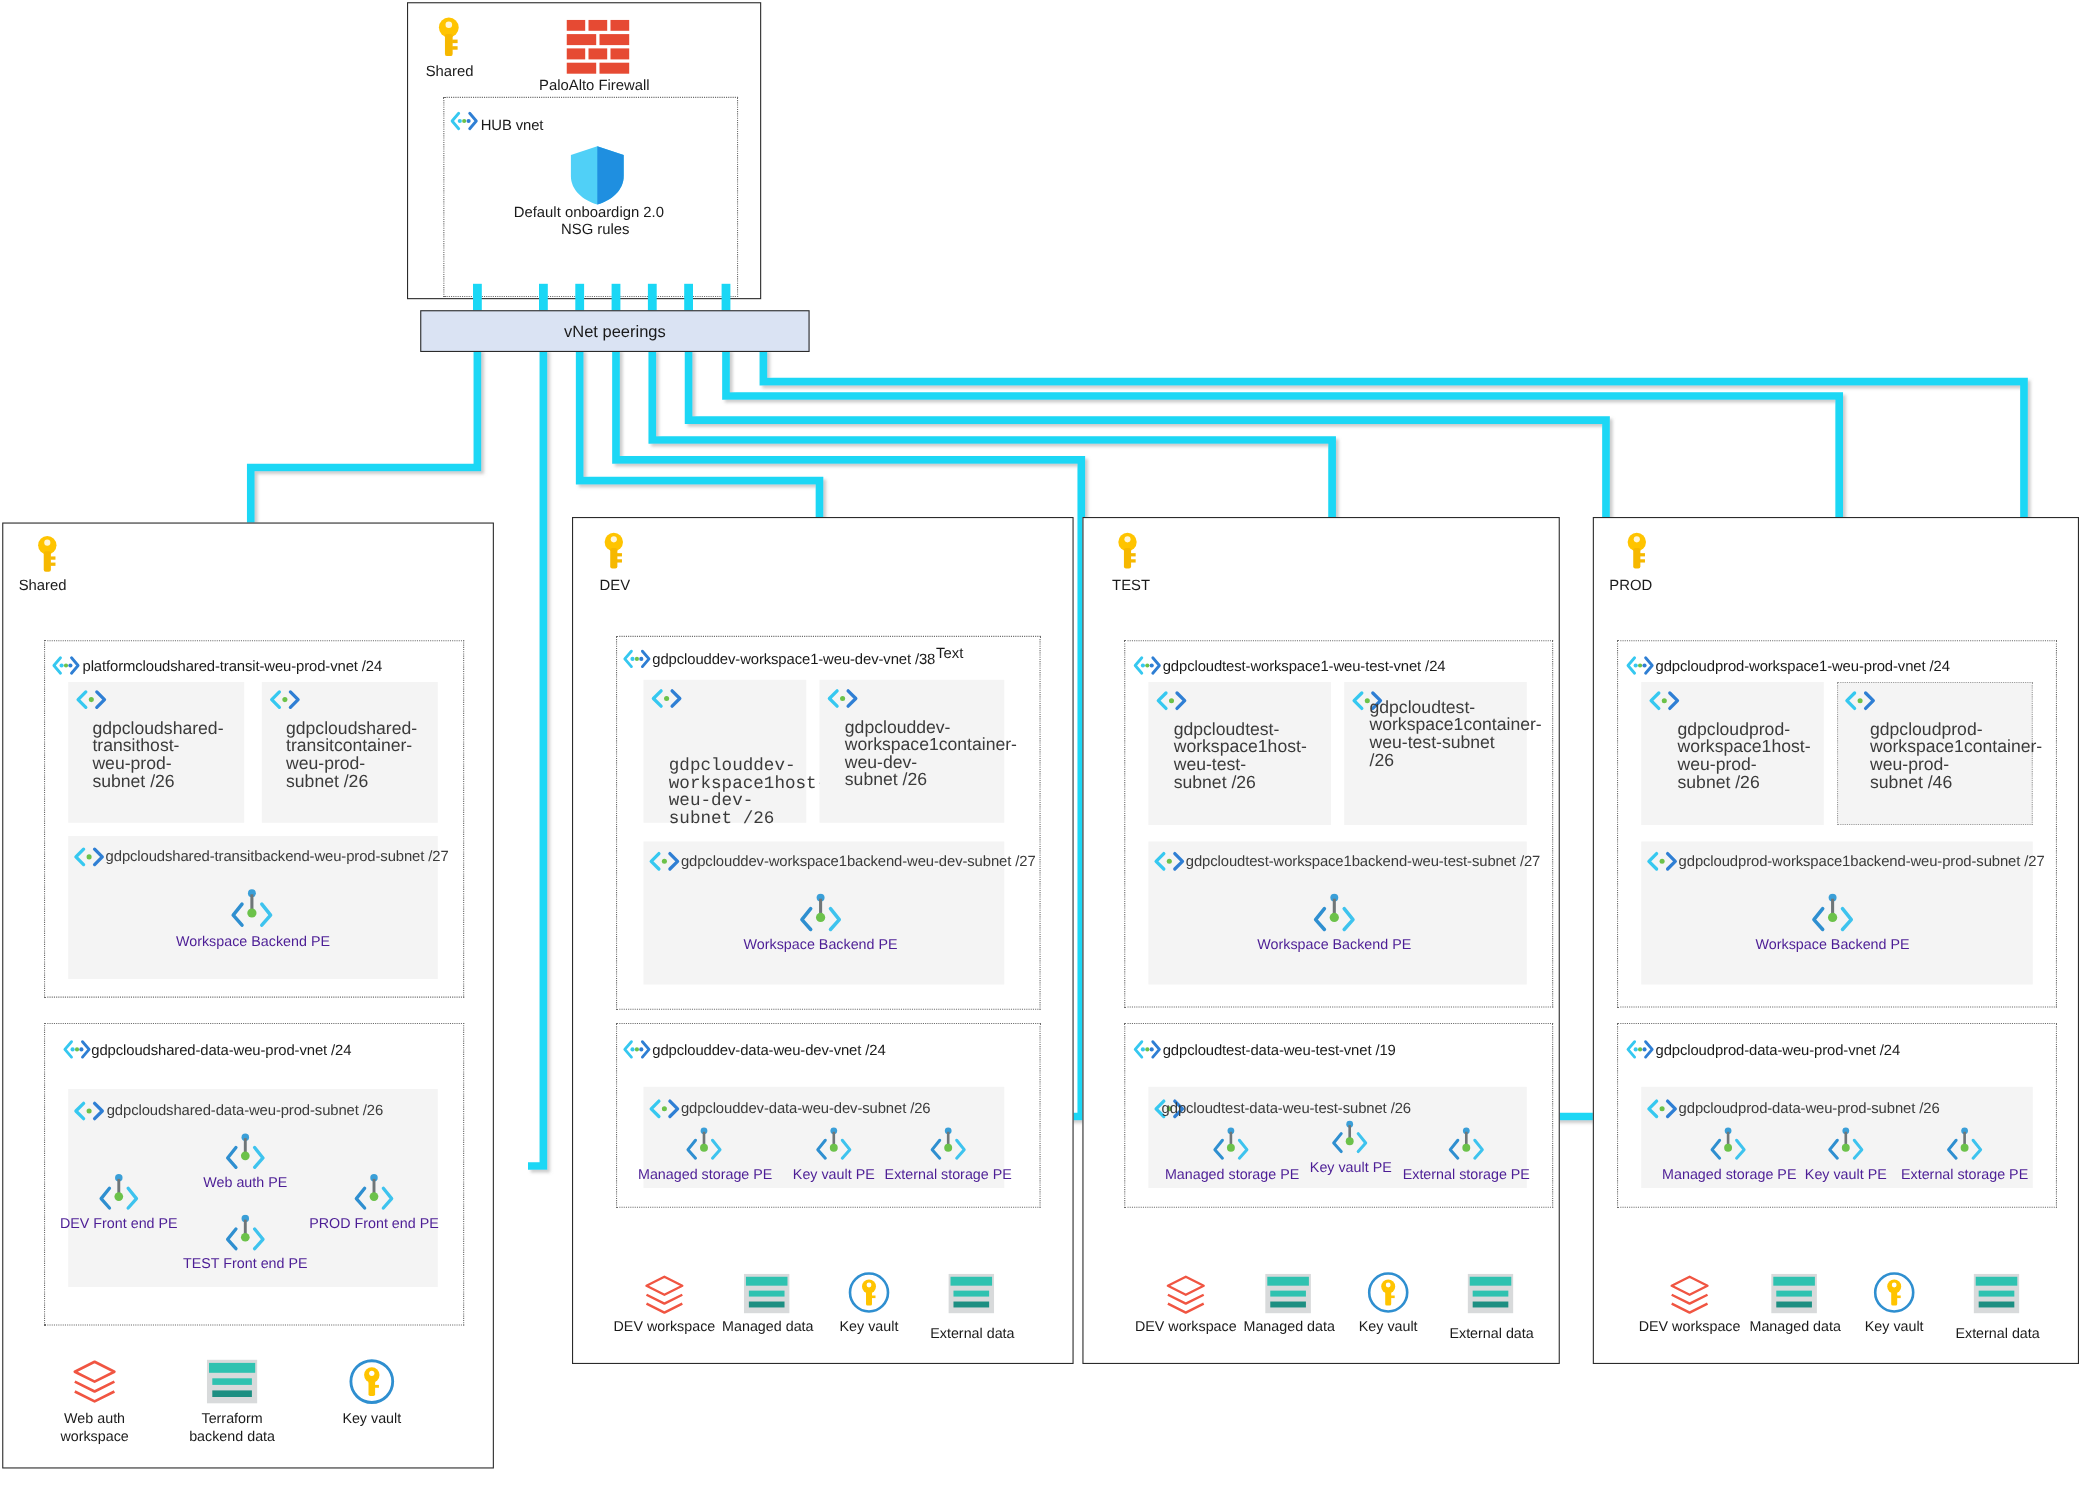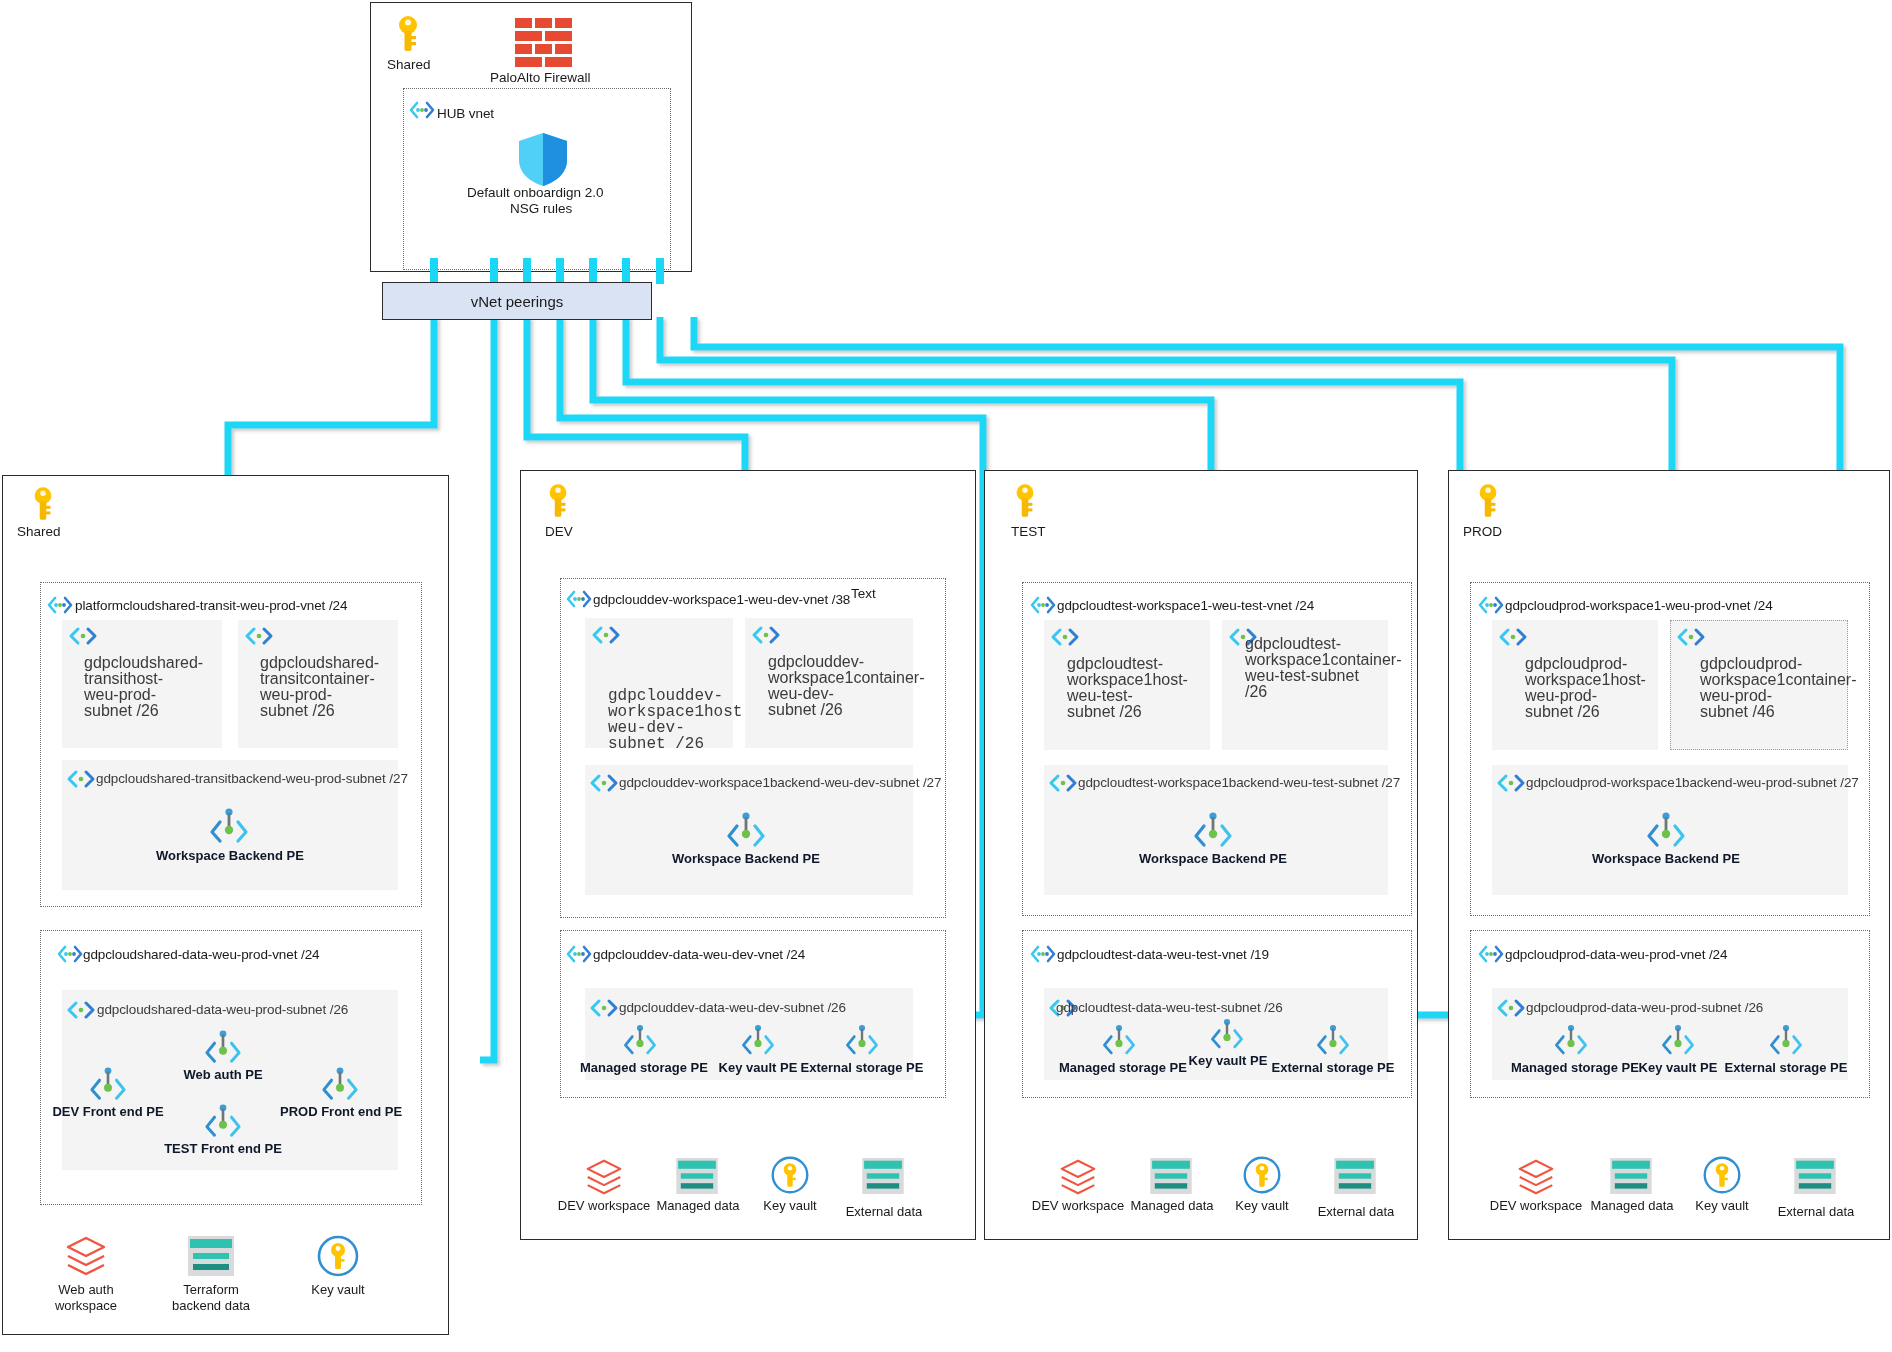--- a/index.html
+++ b/index.html
@@ -11,21 +11,21 @@
   
   .sub-box{position:absolute;border:1.5px solid #2b2b2b;background:#ffffff;box-sizing:border-box;}
   .vnet-box{position:absolute;border:1.4px dotted #6b6b6b;background:#ffffff;box-sizing:border-box;}
   .subnet-box{position:absolute;background:#f4f4f4;box-sizing:border-box;}
   .subnet-box.dashed{background:#f4f4f4;border:1.3px dotted #9a9a9a;}
 
   .sub-title{position:absolute;font-size:13.5px;color:#1a1a1a;white-space:nowrap;}
   .vnet-title{position:absolute;font-size:13.5px;color:#1a1a1a;white-space:nowrap;letter-spacing:-.1px;}
   .subnet-title{position:absolute;font-size:13.5px;color:#3b3b3b;white-space:nowrap;letter-spacing:-.1px;}
   .subnet-stack-label{position:absolute;font-size:16px;color:#3b3b3b;line-height:16px;}
-  .pe-label{position:absolute;font-size:13px;color:#0f172a;white-space:nowrap;text-align:center;font-weight:bold;}
+  .pe-label{position:absolute;font-size:13px;color:#4c1d95;white-space:nowrap;text-align:center;}
   .res-label{position:absolute;font-size:13px;color:#1a1a1a;text-align:center;line-height:16px;}
   .free-label{position:absolute;font-size:13.5px;color:#1a1a1a;white-space:nowrap;}
 
   
   .icon{position:absolute;display:block;}
 
   
   .peer-bar{position:absolute;background:#dae3f3;border:1.4px solid #2b2b2b;box-sizing:border-box;
             display:flex;align-items:center;justify-content:center;font-size:15px;color:#1a1a1a;}
 
@@ -117,21 +117,21 @@
   <span class="free-label" style="left:510px;top:201px;">NSG rules</span>
 
   <div class="stub" style="left:430px;top:258px;width:8px;height:26px;"></div>
   <div class="stub" style="left:490px;top:258px;width:8px;height:26px;"></div>
   <div class="stub" style="left:523px;top:258px;width:8px;height:26px;"></div>
   <div class="stub" style="left:556px;top:258px;width:8px;height:26px;"></div>
   <div class="stub" style="left:589px;top:258px;width:8px;height:26px;"></div>
   <div class="stub" style="left:622px;top:258px;width:8px;height:26px;"></div>
   <div class="stub" style="left:656px;top:258px;width:8px;height:26px;"></div>
 
-  <div class="peer-bar" style="left:382px;top:282px;width:270px;height:38px;">vNet peerings</div>
+  <div class="peer-bar" style="left:382px;top:282px;width:354px;height:38px;">vNet peerings</div>
 
   <div class="sub-box" style="left:2px;top:475px;width:447px;height:860px;"></div>
   <span class="icon" style="left:30px;top:485px;">
     <svg width="26" height="38" viewBox="0 0 28 40">
       <circle cx="14" cy="11" r="9" fill="#ffc400"></circle>
         <circle cx="14" cy="8.5" r="3" fill="#fff" opacity=".85"></circle>
       <rect x="10.5" y="17" width="7" height="20" rx="2" fill="#f6b800"></rect>
       <rect x="17" y="22" width="5" height="3.2" fill="#f6b800"></rect>
         <rect x="17" y="28" width="5" height="3.2" fill="#f6b800"></rect>
     </svg>

